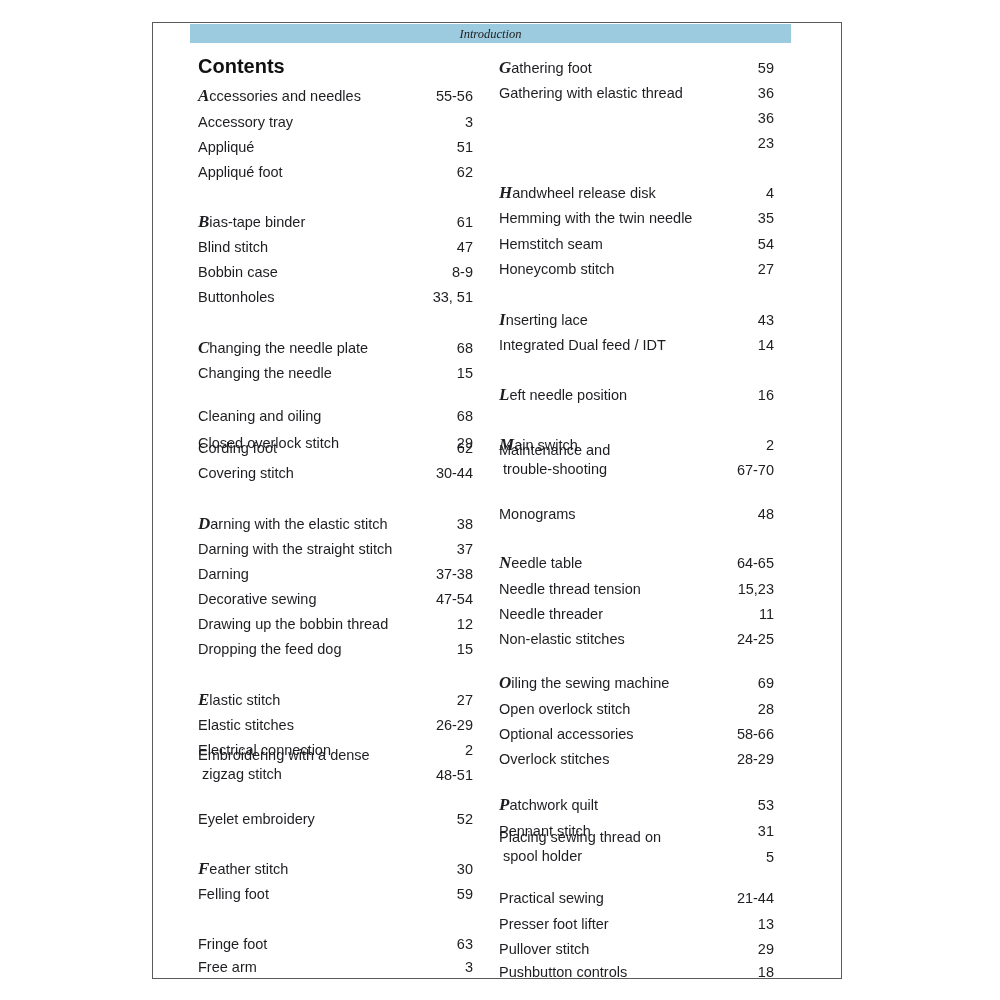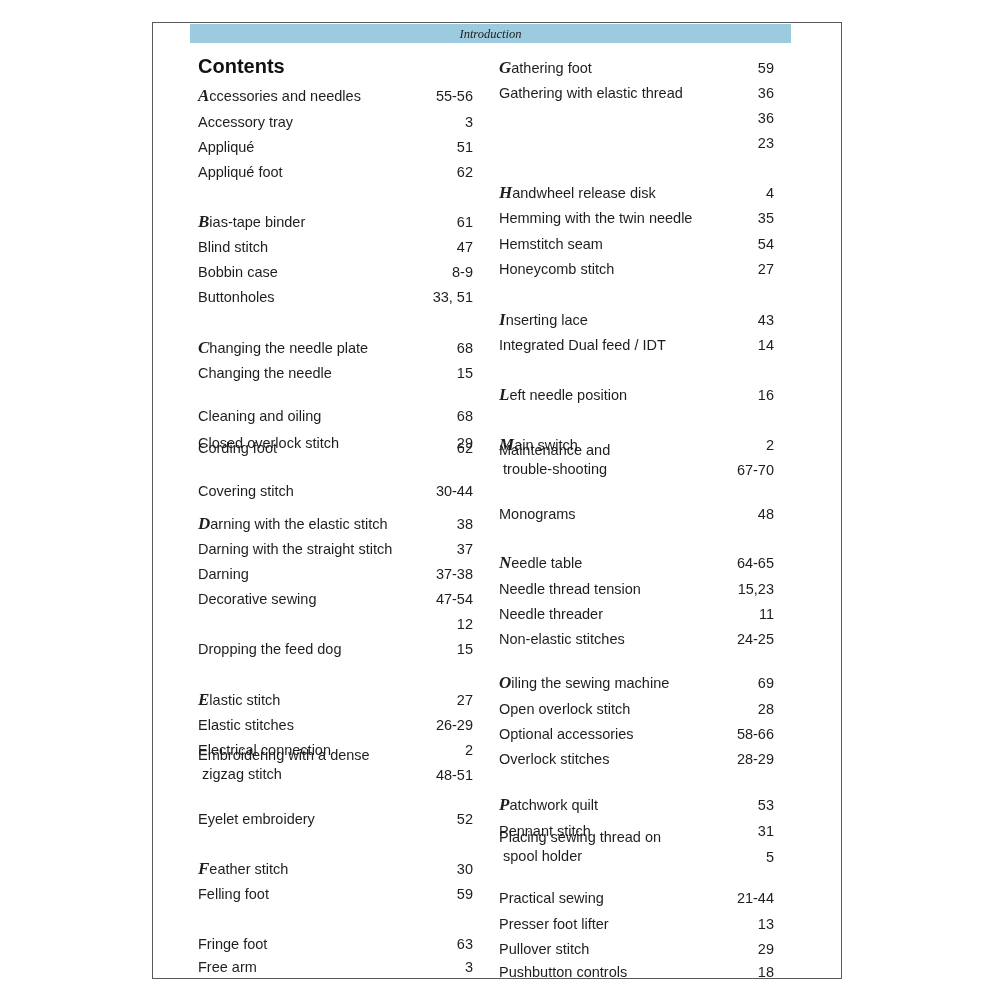--- a/index.html
+++ b/index.html
@@ -77,41 +77,42 @@
       <span class="page-num">68</span>
     </div>
     <div class="entry left" style="top: 432px;">
       <span class="label">Closed overlock stitch</span>
       <span class="page-num">29</span>
     </div>
     <div class="entry left" style="top: 437px;">
       <span class="label">Cording foot</span>
       <span class="page-num">62</span>
     </div>
-    <div class="entry left" style="top: 462px; margin-top: 18px;">
+    <div class="entry left" style="top: 462px;">
       <span class="label">Covering stitch</span>
       <span class="page-num">30-44</span>
     </div>
     <div class="entry left" style="top: 513px;">
       <span class="label"><span class="initial">D</span><span>arning with the elastic stitch</span></span>
       <span class="page-num">38</span>
     </div>
     <div class="entry left" style="top: 538px;">
       <span class="label">Darning with the straight stitch</span>
       <span class="page-num">37</span>
     </div>
     <div class="entry left" style="top: 563px;">
       <span class="label">Darning</span>
       <span class="page-num">37-38</span>
     </div>
     <div class="entry left" style="top: 588px;">
       <span class="label">Decorative sewing</span>
       <span class="page-num">47-54</span>
     </div>
     <div class="entry left" style="top: 613px;">
+      <span class="label">Drawing up the bobbin thread</span>
       <span class="page-num">12</span>
     </div>
     <div class="entry left" style="top: 638px;">
       <span class="label">Dropping the feed dog</span>
       <span class="page-num">15</span>
     </div>
     <div class="entry left" style="top: 689px;">
       <span class="label"><span class="initial">E</span><span>lastic stitch</span></span>
       <span class="page-num">27</span>
     </div>

